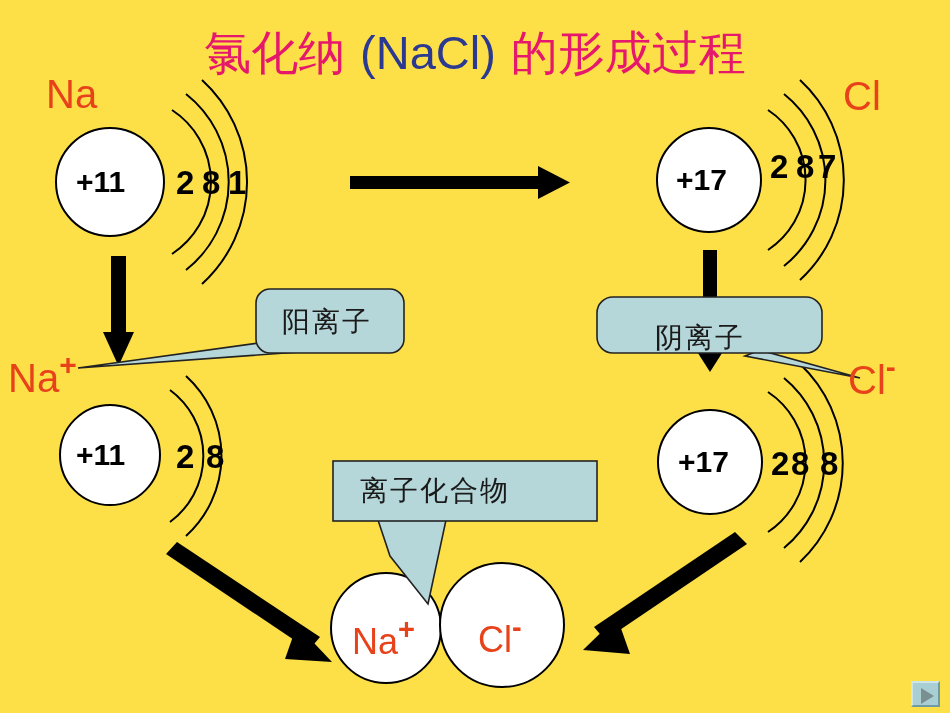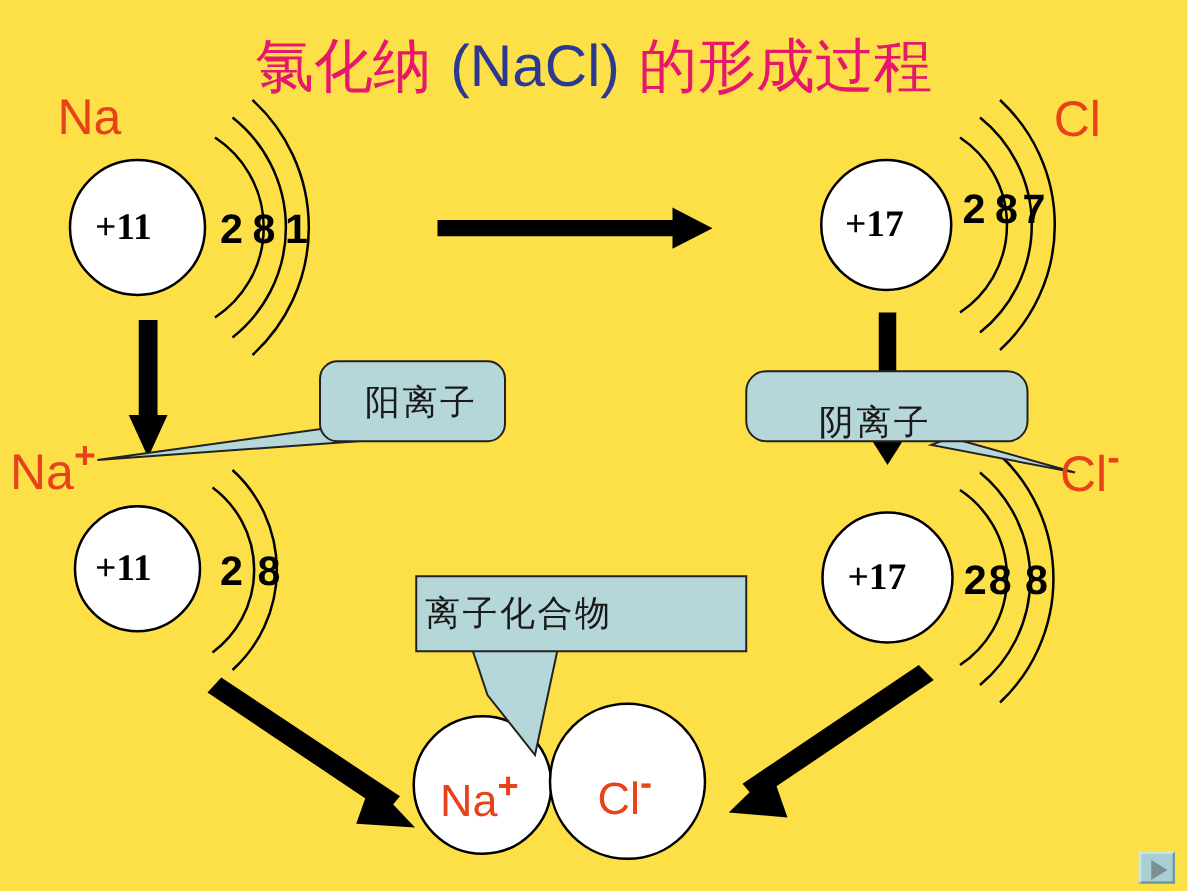--- a/index.html
+++ b/index.html
@@ -63,21 +63,21 @@
     font-size: 30px;
     vertical-align: 17px;
     font-weight: 700;
   }
 
   
   .nucleus-label {
     color: #000000;
     font-size: 30px;
     font-weight: 700;
-    font-family: Liberation Serif, serif;
+    font-family: Liberation Sans, sans-serif;
     text-align: center;
   }
 
   
   .shell-num {
     color: #000000;
     font-size: 33px;
     font-weight: 700;
     font-family: "Liberation Sans", sans-serif;
   }
@@ -219,23 +219,23 @@
   <div class="txt nucleus-label" style="left:76px; top:440px;">+11</div>
   <div class="txt shell-num" style="left:176px; top:440px;">2</div>
   <div class="txt shell-num" style="left:206px; top:440px;">8</div>
 
   <div class="txt sym" style="left:848px; top:352px;"><span>Cl</span><span class="chg">-</span></div>
   <div class="txt nucleus-label" style="left:678px; top:447px;">+17</div>
   <div class="txt shell-num" style="left:771px; top:447px;">2</div>
   <div class="txt shell-num" style="left:791px; top:447px;">8</div>
   <div class="txt shell-num" style="left:820px; top:447px;">8</div>
 
-  <div class="txt callout-text" style="left:292px; top:308px;">阳离子</div>
+  <div class="txt callout-text" style="left:282px; top:308px;">阳离子</div>
   <div class="txt callout-text" style="left:655px; top:324px;">阴离子</div>
-  <div class="txt callout-text" style="left:340px; top:477px;">离子化合物</div>
+  <div class="txt callout-text" style="left:360px; top:477px;">离子化合物</div>
 
   <div class="txt ion-label" style="left:352px; top:615px;"><span>Na</span><span class="chg">+</span></div>
   <div class="txt ion-label" style="left:478px; top:613px;"><span>Cl</span><span class="chg">-</span></div>
 
   <div id="next-button">
     <div class="tri"></div>
   </div>
 
 </div>
 

